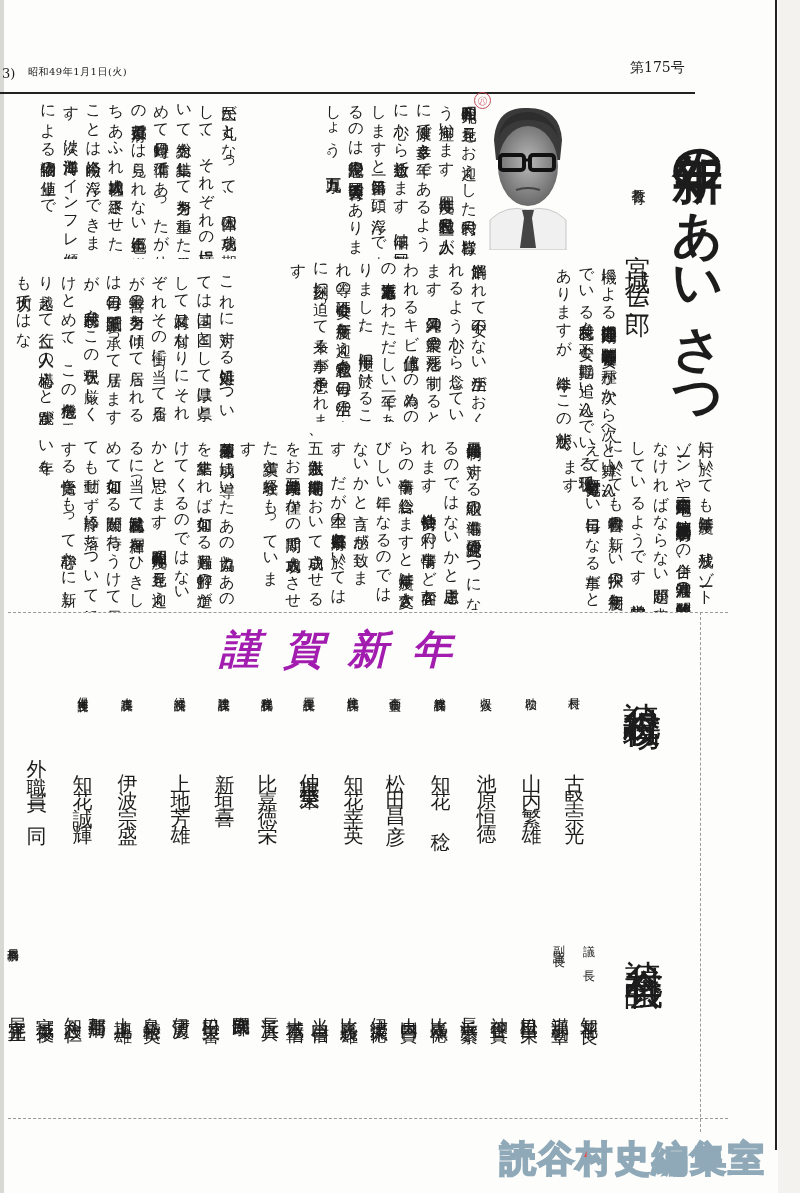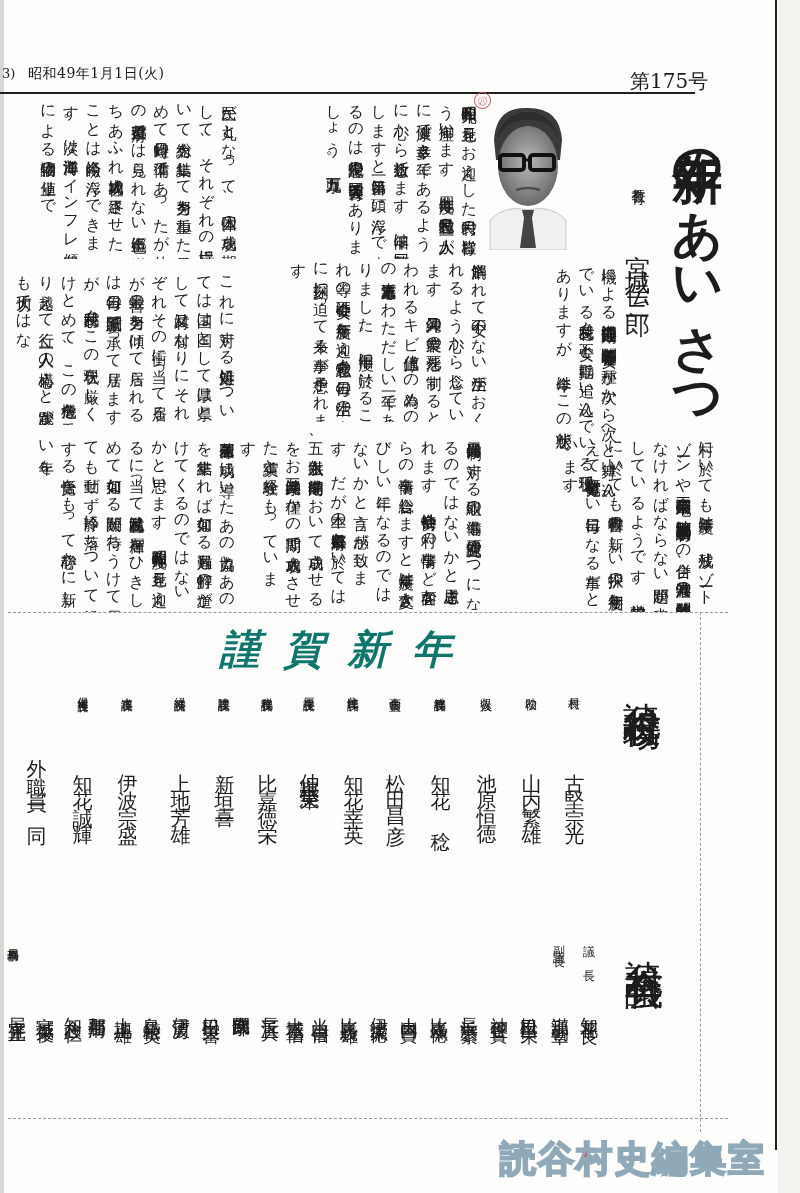--- a/index.html
+++ b/index.html
@@ -10,23 +10,23 @@
       color: #1c1c1c;
     }
     .page { position: absolute; left: 0; top: 0; width: 800px; height: 1193px; background: #fdfdfb; }
     .left-edge { position: absolute; left: 0; top: 0; width: 4px; height: 1193px; background: #d8d8d4; }
     .right-rule { position: absolute; left: 775px; top: 0; width: 2px; height: 1150px; background: #222; }
     .right-margin { position: absolute; left: 778px; top: 0; width: 22px; height: 1193px; background: #f3f2ee; }
 
     
     .header { position: absolute; left: 0; top: 58px; width: 775px; height: 38px; }
     .hdr-page { position: absolute; left: 2px; top: 8px; font-size: 13px; }
-    .hdr-date { position: absolute; left: 28px; top: 7px; font-size: 14px; letter-spacing: 0.5px; }
+    .hdr-date { position: absolute; left: 28px; top: 7px; font-size: 10px; letter-spacing: 0.5px; }
     .hdr-title { position: absolute; left: 245px; top: 2px; font-size: 20px; letter-spacing: 10px; }
-    .hdr-issue { position: absolute; left: 630px; top: 10px; font-size: 20px; }
+    .hdr-issue { position: absolute; left: 630px; top: 1px; font-size: 14px; }
     .hdr-rule { position: absolute; left: 0; top: 92px; width: 695px; height: 2px; background: #222; }
 
     
     .vcol {
       position: absolute; writing-mode: vertical-rl; text-orientation: upright;
       font-size: 15.5px; line-height: 22.6px; letter-spacing: 0.6px;
       overflow: hidden;
     }
     .title-vert {
       position: absolute; left: 668px; top: 112px; writing-mode: vertical-rl;
@@ -44,21 +44,21 @@
       color: #c24a5a; font-size: 10px; line-height: 15px; text-align: center;
     }
 
     .wavy { position: absolute; height: 0; border-top: 1px dashed #9a9a9a; }
     .wavy-v { position: absolute; width: 0; border-left: 1px dashed #9a9a9a; }
 
     
     .greeting {
       position: absolute; left: 220px; top: 622px; width: 260px; height: 50px;
       font-size: 40px; letter-spacing: 24px; font-style: italic; font-weight: bold;
-      font-family: "DejaVu Serif", serif; color: #0f766e;
+      font-family: "DejaVu Serif", serif; color: #a21caf;
     }
 
     .org-title {
       position: absolute; writing-mode: vertical-rl; font-size: 38px; line-height: 44px; letter-spacing: 3px;
     }
     .roster-col { position: absolute; width: 24px; }
     .roster-role {
       writing-mode: vertical-rl; font-size: 12px; line-height: 14px; letter-spacing: 1px;
       height: 60px; margin: 0 auto;
     }

